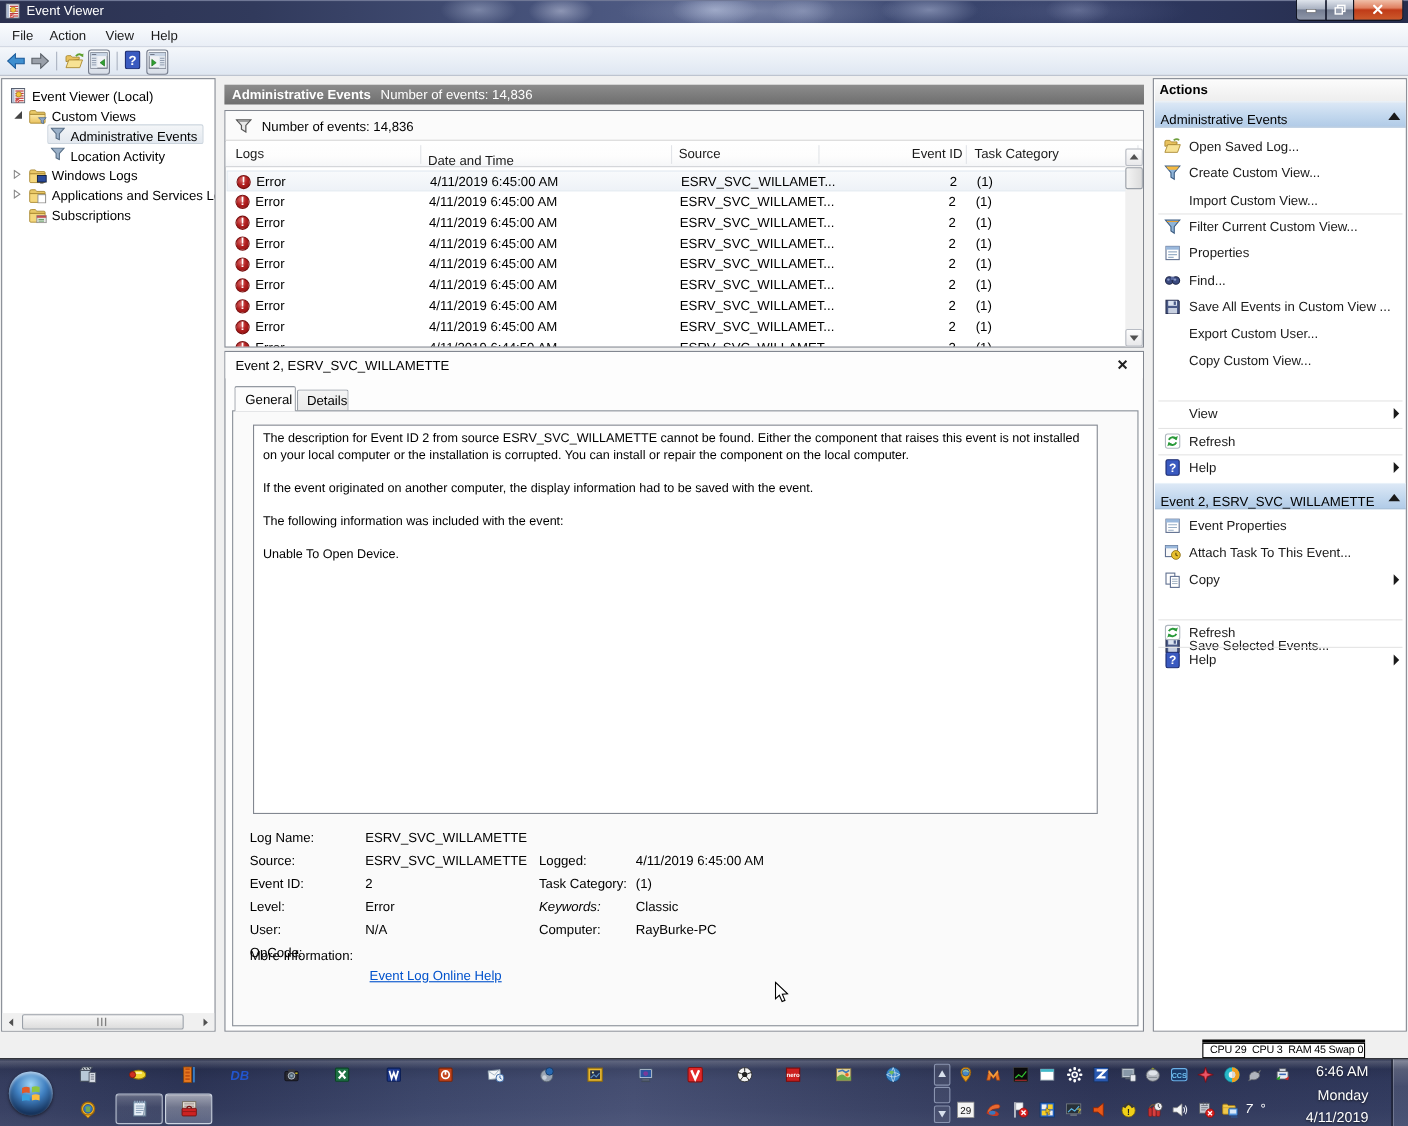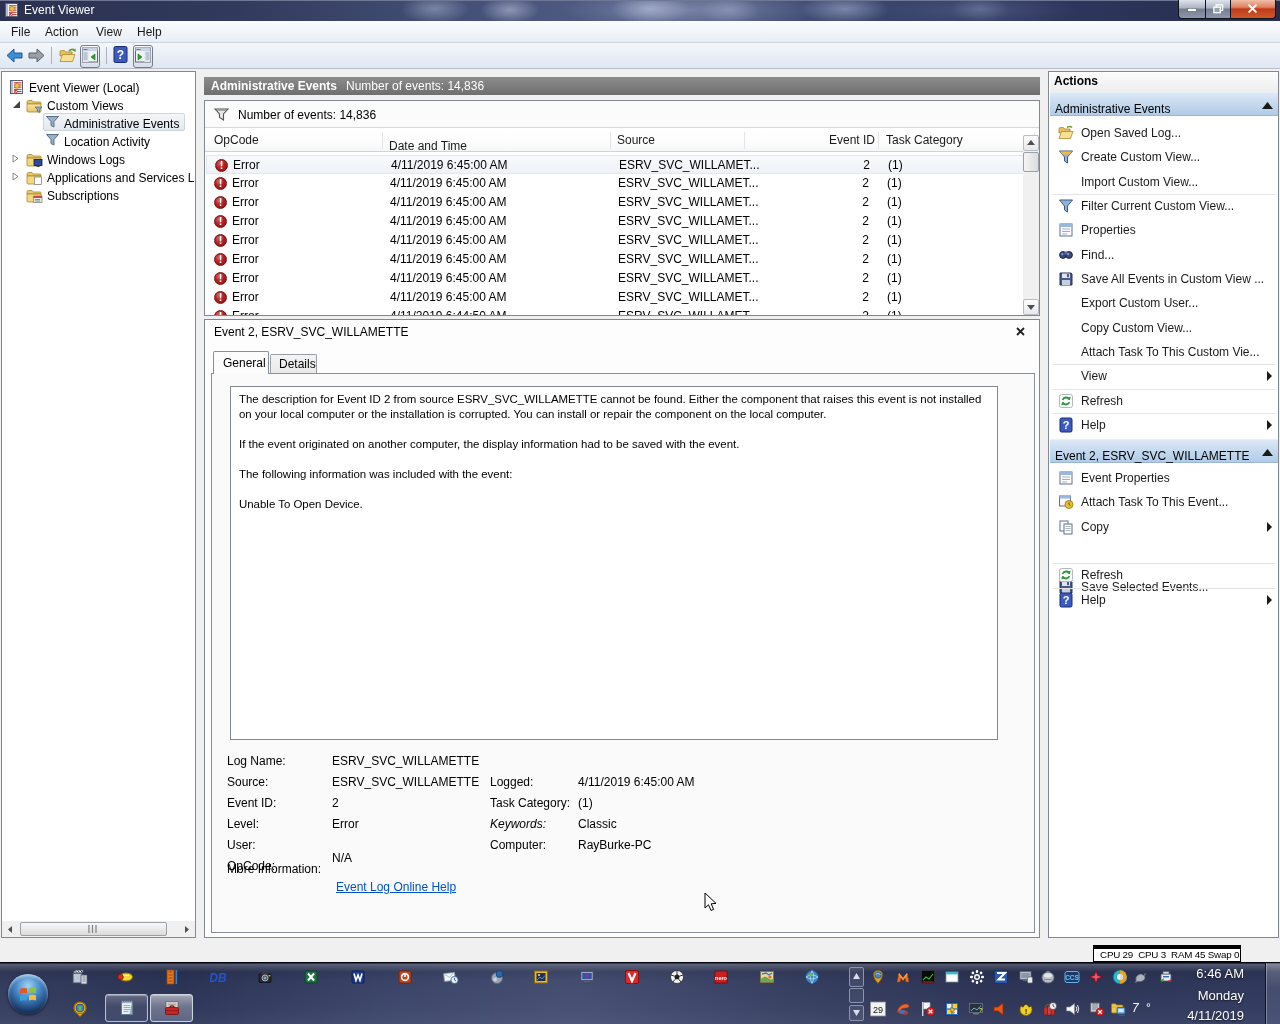--- a/index.html
+++ b/index.html
@@ -265,21 +265,21 @@
 
     <div class="abs" style="left:0;top:0;width:834px;height:27px;background:#fbfbfb;border-bottom:1px solid #d8d8d8;">
       <svg class="abs" style="left:9px;top:7px;" width="15" height="13" viewBox="0 0 15 13">
           <path d="M1 1 H14 L9.5 6 V12 L5.5 9.5 V6 Z" fill="#e8e8e8" stroke="#555" stroke-width="1.1"></path>
           <path d="M2.5 2.2 H12.5" stroke="#888" stroke-width="1"></path>
         </svg>
       <span class="abs" style="left:33px;top:7px;">Number of events: 14,836</span>
     </div>
 
     <div class="abs" style="left:0;top:28px;width:834px;height:23px;background:linear-gradient(#ffffff,#fdfdfd 60%,#f5f6f8);border-bottom:1px solid #d0d2d6;">
-      <span class="abs" style="left:9px;top:4px;color:#1a1a1a;">OpCode</span>
+      <span class="abs" style="left:9px;top:4px;color:#1a1a1a;">Logs</span>
       <span class="abs" style="left:184px;top:10px;color:#1a1a1a;">Date and Time</span>
       <span class="abs" style="left:412px;top:4px;color:#1a1a1a;">Source</span>
       <span class="abs" style="left:615px;top:4px;width:55px;text-align:right;color:#1a1a1a;">Event ID</span>
       <span class="abs" style="left:681px;top:4px;color:#1a1a1a;">Task Category</span>
       <div class="abs" style="left:177px;top:3px;width:1px;height:17px;background:#e2e4e8;"></div>
       <div class="abs" style="left:405px;top:3px;width:1px;height:17px;background:#e2e4e8;"></div>
       <div class="abs" style="left:539px;top:3px;width:1px;height:17px;background:#e2e4e8;"></div>
       <div class="abs" style="left:673px;top:3px;width:1px;height:17px;background:#e2e4e8;"></div>
       <div class="abs" style="left:829px;top:3px;width:1px;height:17px;background:#e2e4e8;"></div>
     </div>
@@ -404,21 +404,21 @@
           <span class="abs" style="left:366px;top:401px;">4/11/2019 6:45:00 AM</span>
         <span class="abs" style="left:15px;top:422px;">Event ID:</span>
           <span class="abs" style="left:120px;top:422px;">2</span>
         <span class="abs" style="left:278px;top:422px;">Task Category:</span>
           <span class="abs" style="left:366px;top:422px;">(1)</span>
         <span class="abs" style="left:15px;top:443px;">Level:</span>
           <span class="abs" style="left:120px;top:443px;">Error</span>
         <span class="abs" style="left:278px;top:443px;font-style:italic;">Keywords:</span>
           <span class="abs" style="left:366px;top:443px;">Classic</span>
         <span class="abs" style="left:15px;top:464px;">User:</span>
-          <span class="abs" style="left:120px;top:464px;margin-top:13px;">N/A</span>
+          <span class="abs" style="left:120px;top:464px;">N/A</span>
         <span class="abs" style="left:278px;top:464px;">Computer:</span>
           <span class="abs" style="left:366px;top:464px;">RayBurke-PC</span>
         <span class="abs" style="left:15px;top:485px;">OpCode:</span>
         <span class="abs" style="left:15px;top:488px;">More Information:</span>
           <span class="abs" style="left:124px;top:506px;color:#0052cc;text-decoration:underline;">Event Log Online Help</span>
       </div>
     </div>
 
     <svg class="abs" style="left:499px;top:572px;z-index:5;" width="13" height="20" viewBox="0 0 13 20">
         <path d="M1 1 L1 16 L4.5 12.8 L7 18.5 L9.6 17.4 L7.2 11.8 L12 11.4 Z" fill="#fff" stroke="#000" stroke-width="1"></path>
@@ -485,23 +485,20 @@
             <rect x="9" y="3" width="2" height="3.2" fill="#4a5a88"></rect>
             <rect x="4" y="9" width="8" height="5" fill="#c8d0e0"></rect>
           </svg></span>
         <span class="label">Save All Events in Custom View ...</span>
       </div>
 <div class="actitem" style="top:219px;">
         <span class="label">Export Custom User...</span>
       </div>
 <div class="actitem" style="top:244px;">
         <span class="label">Copy Custom View...</span>
-      </div>
-<div class="actitem" style="top:268px;">
-        <span class="label">Attach Task To This Custom Vie...</span>
       </div>
 <div class="actsep" style="top:122px;"></div>
       <div class="actsep" style="top:292px;"></div>
 <div class="actitem" style="top:292px;">
         <span class="label">View</span>
         <span class="actarrow"></span>
       </div>
 <div class="actsep" style="top:317px;"></div>
 <div class="actitem" style="top:317px;">
         <span class="aicon"><svg width="16" height="16" viewBox="0 0 16 16">

